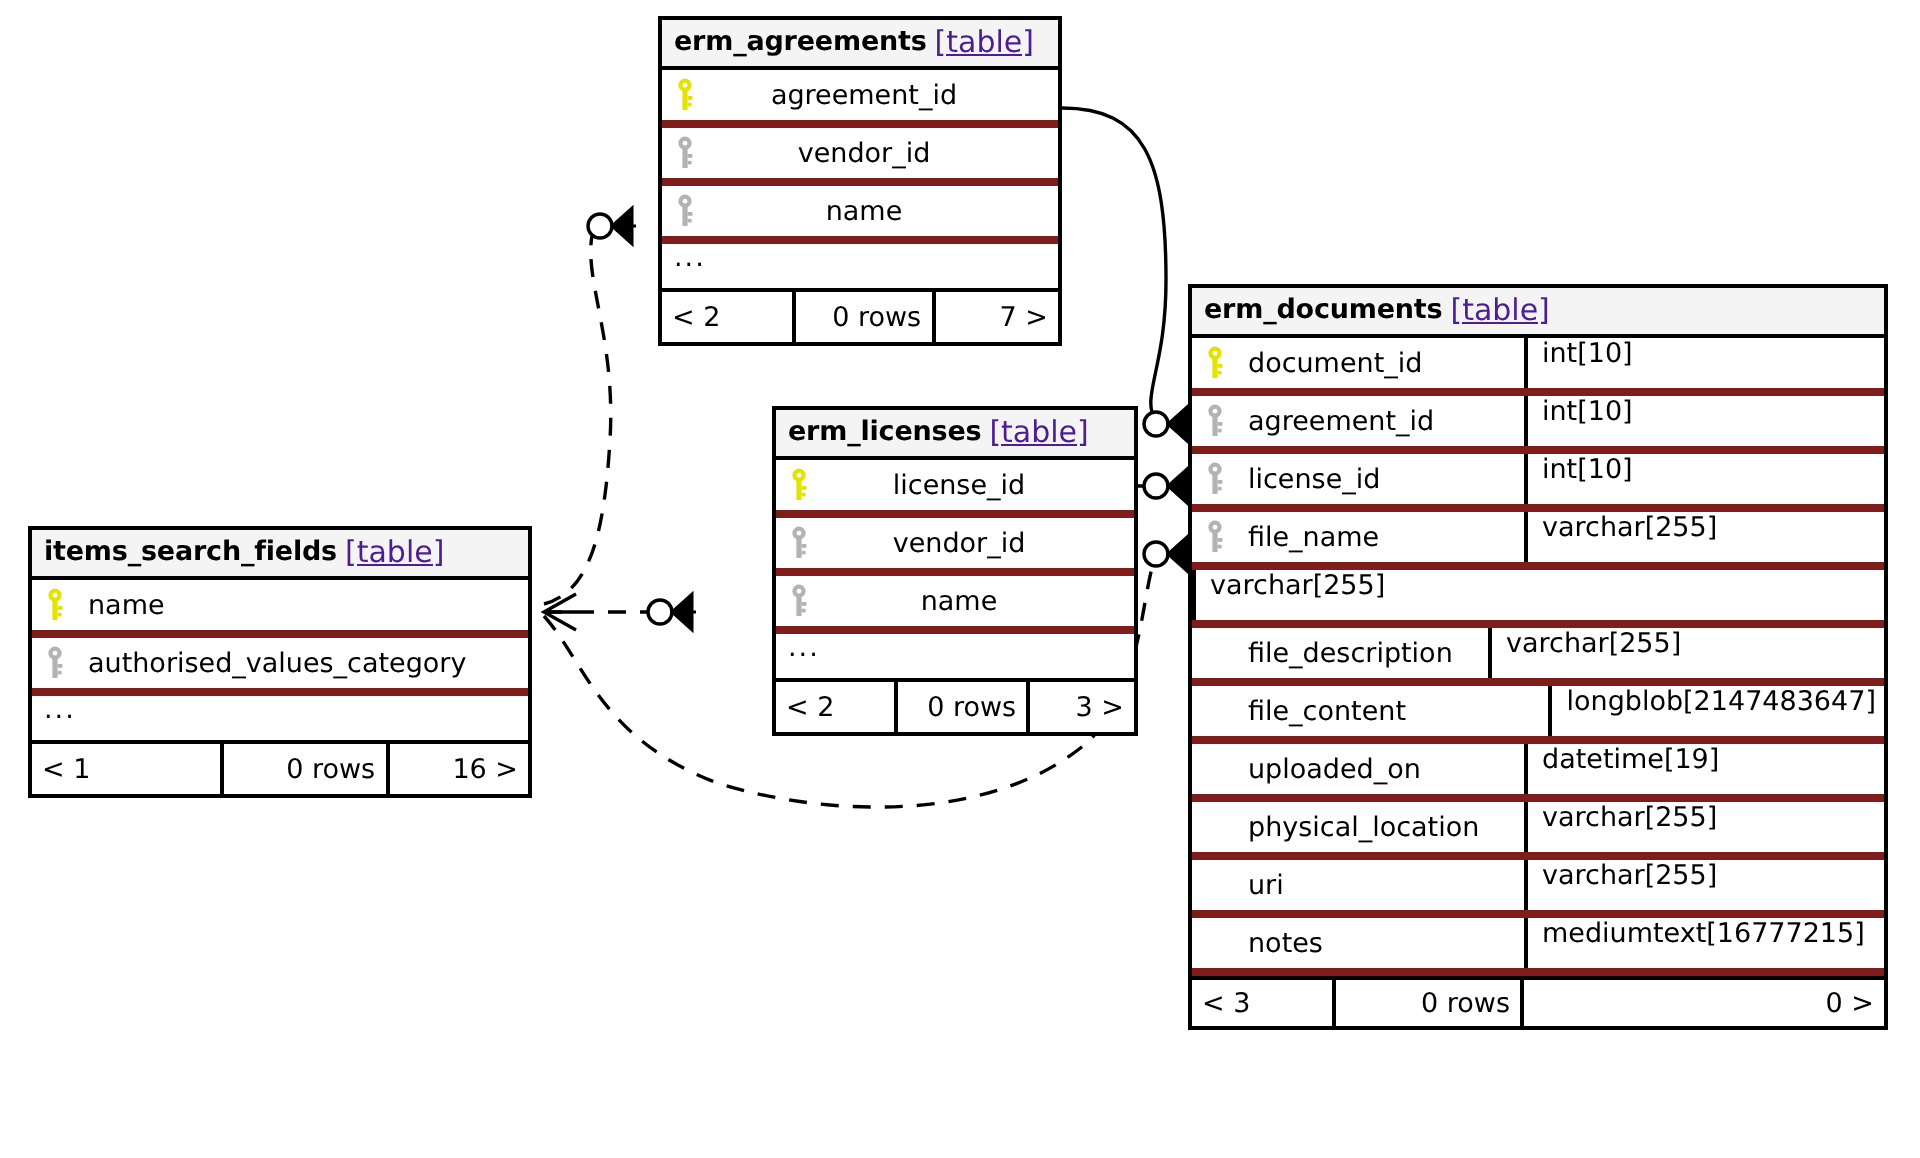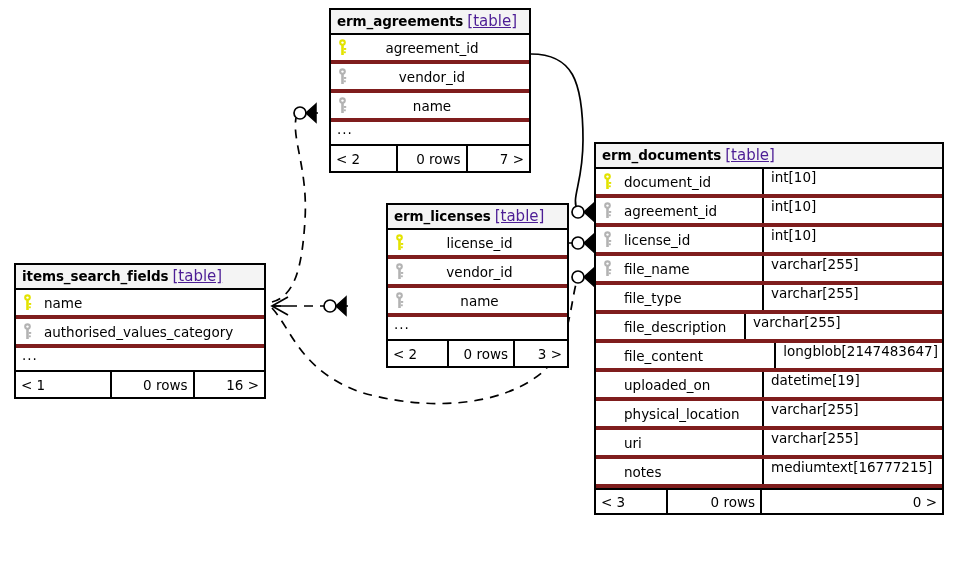--- a/index.html
+++ b/index.html
@@ -431,24 +431,20 @@
             </svg>
         </span>
         <span class="col-label leftal">file_name</span>
       </div>
       <div class="col-typecell" style="width:180px">
         <span class="col-label">varchar[255]</span>
       </div>
     </div>
 
     <div class="col-row">
-      <div class="col-namecell" style="width:166px">
-        <span class="keyslot"></span>
-        <span class="col-label leftal">file_type</span>
-      </div>
       <div class="col-typecell" style="width:180px">
         <span class="col-label">varchar[255]</span>
       </div>
     </div>
 
     <div class="col-row">
       <div class="col-namecell" style="width:148px">
         <span class="keyslot"></span>
         <span class="col-label leftal">file_description</span>
       </div>

